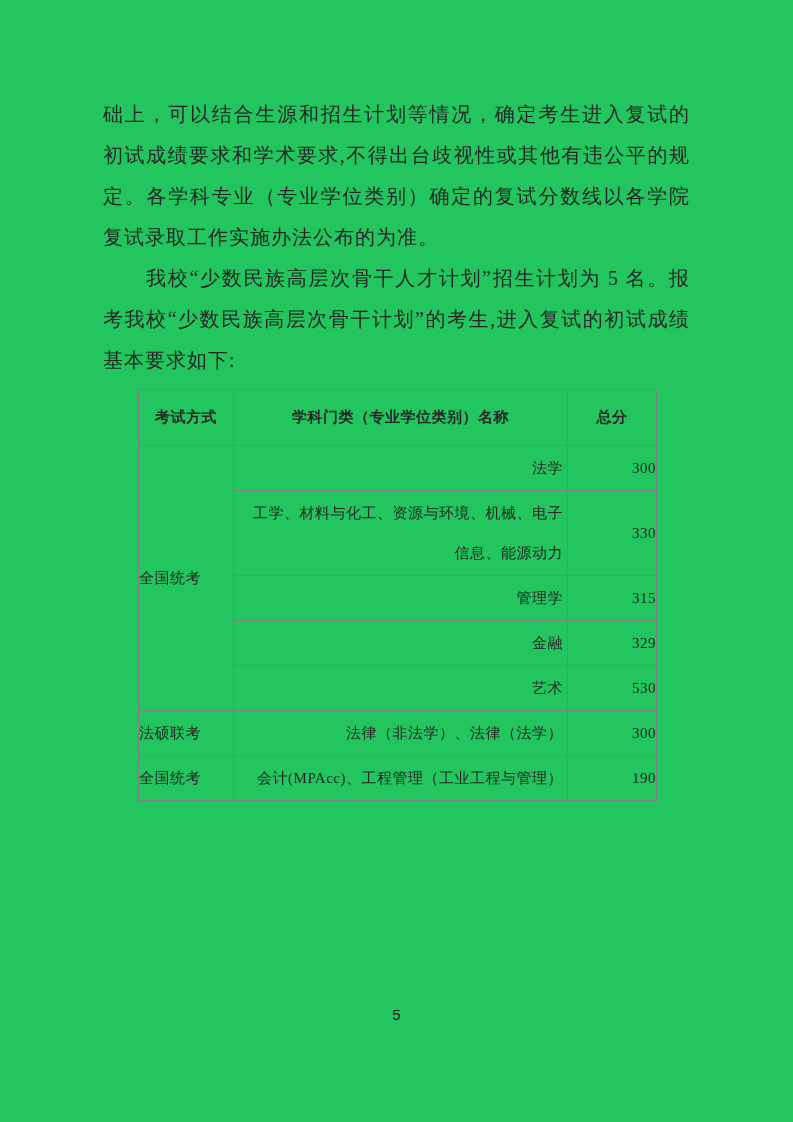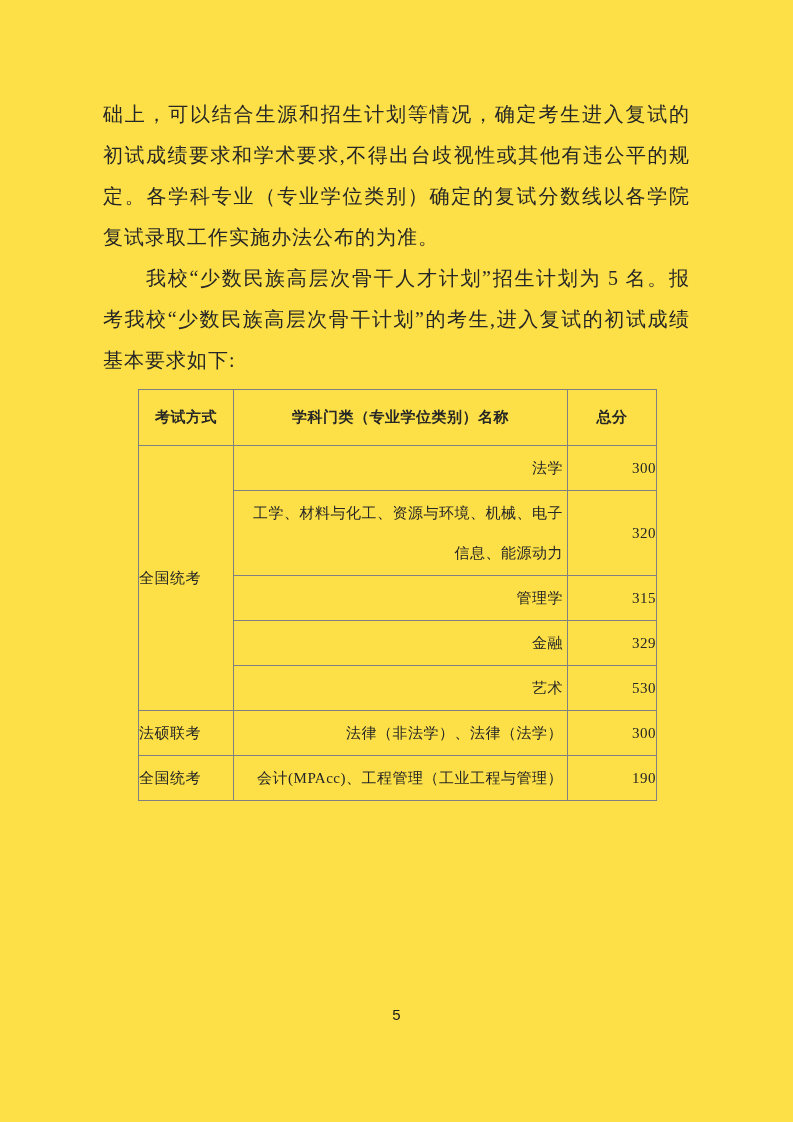--- a/index.html
+++ b/index.html
@@ -1,21 +1,21 @@
 <!DOCTYPE html>
 <html><head>
 <meta charset="utf-8">
 <style>
   * { margin: 0; padding: 0; box-sizing: border-box; }
   html, body { background: #ffffff; }
   .page {
     position: relative;
     width: 793px;
     height: 1122px;
-    background: #fde047;
+    background: #22c55e;
     overflow: hidden;
     font-family: "Liberation Serif", serif;
     color: #262626;
     text-decoration: underline;
   }
   .content {
     position: absolute;
     left: 103px;
     top: 94px;
     width: 587px;
@@ -100,21 +100,21 @@
           </tr>
         </thead>
         <tbody>
           <tr>
             <td class="method" rowspan="5">全国统考</td>
             <td class="subject">法学</td>
             <td class="score">300</td>
           </tr>
           <tr class="tall">
             <td class="subject">工学、材料与化工、资源与环境、机械、电子信息、能源动力</td>
-            <td class="score">320</td>
+            <td class="score">330</td>
           </tr>
           <tr>
             <td class="subject">管理学</td>
             <td class="score">315</td>
           </tr>
           <tr>
             <td class="subject">金融</td>
             <td class="score">329</td>
           </tr>
           <tr>

